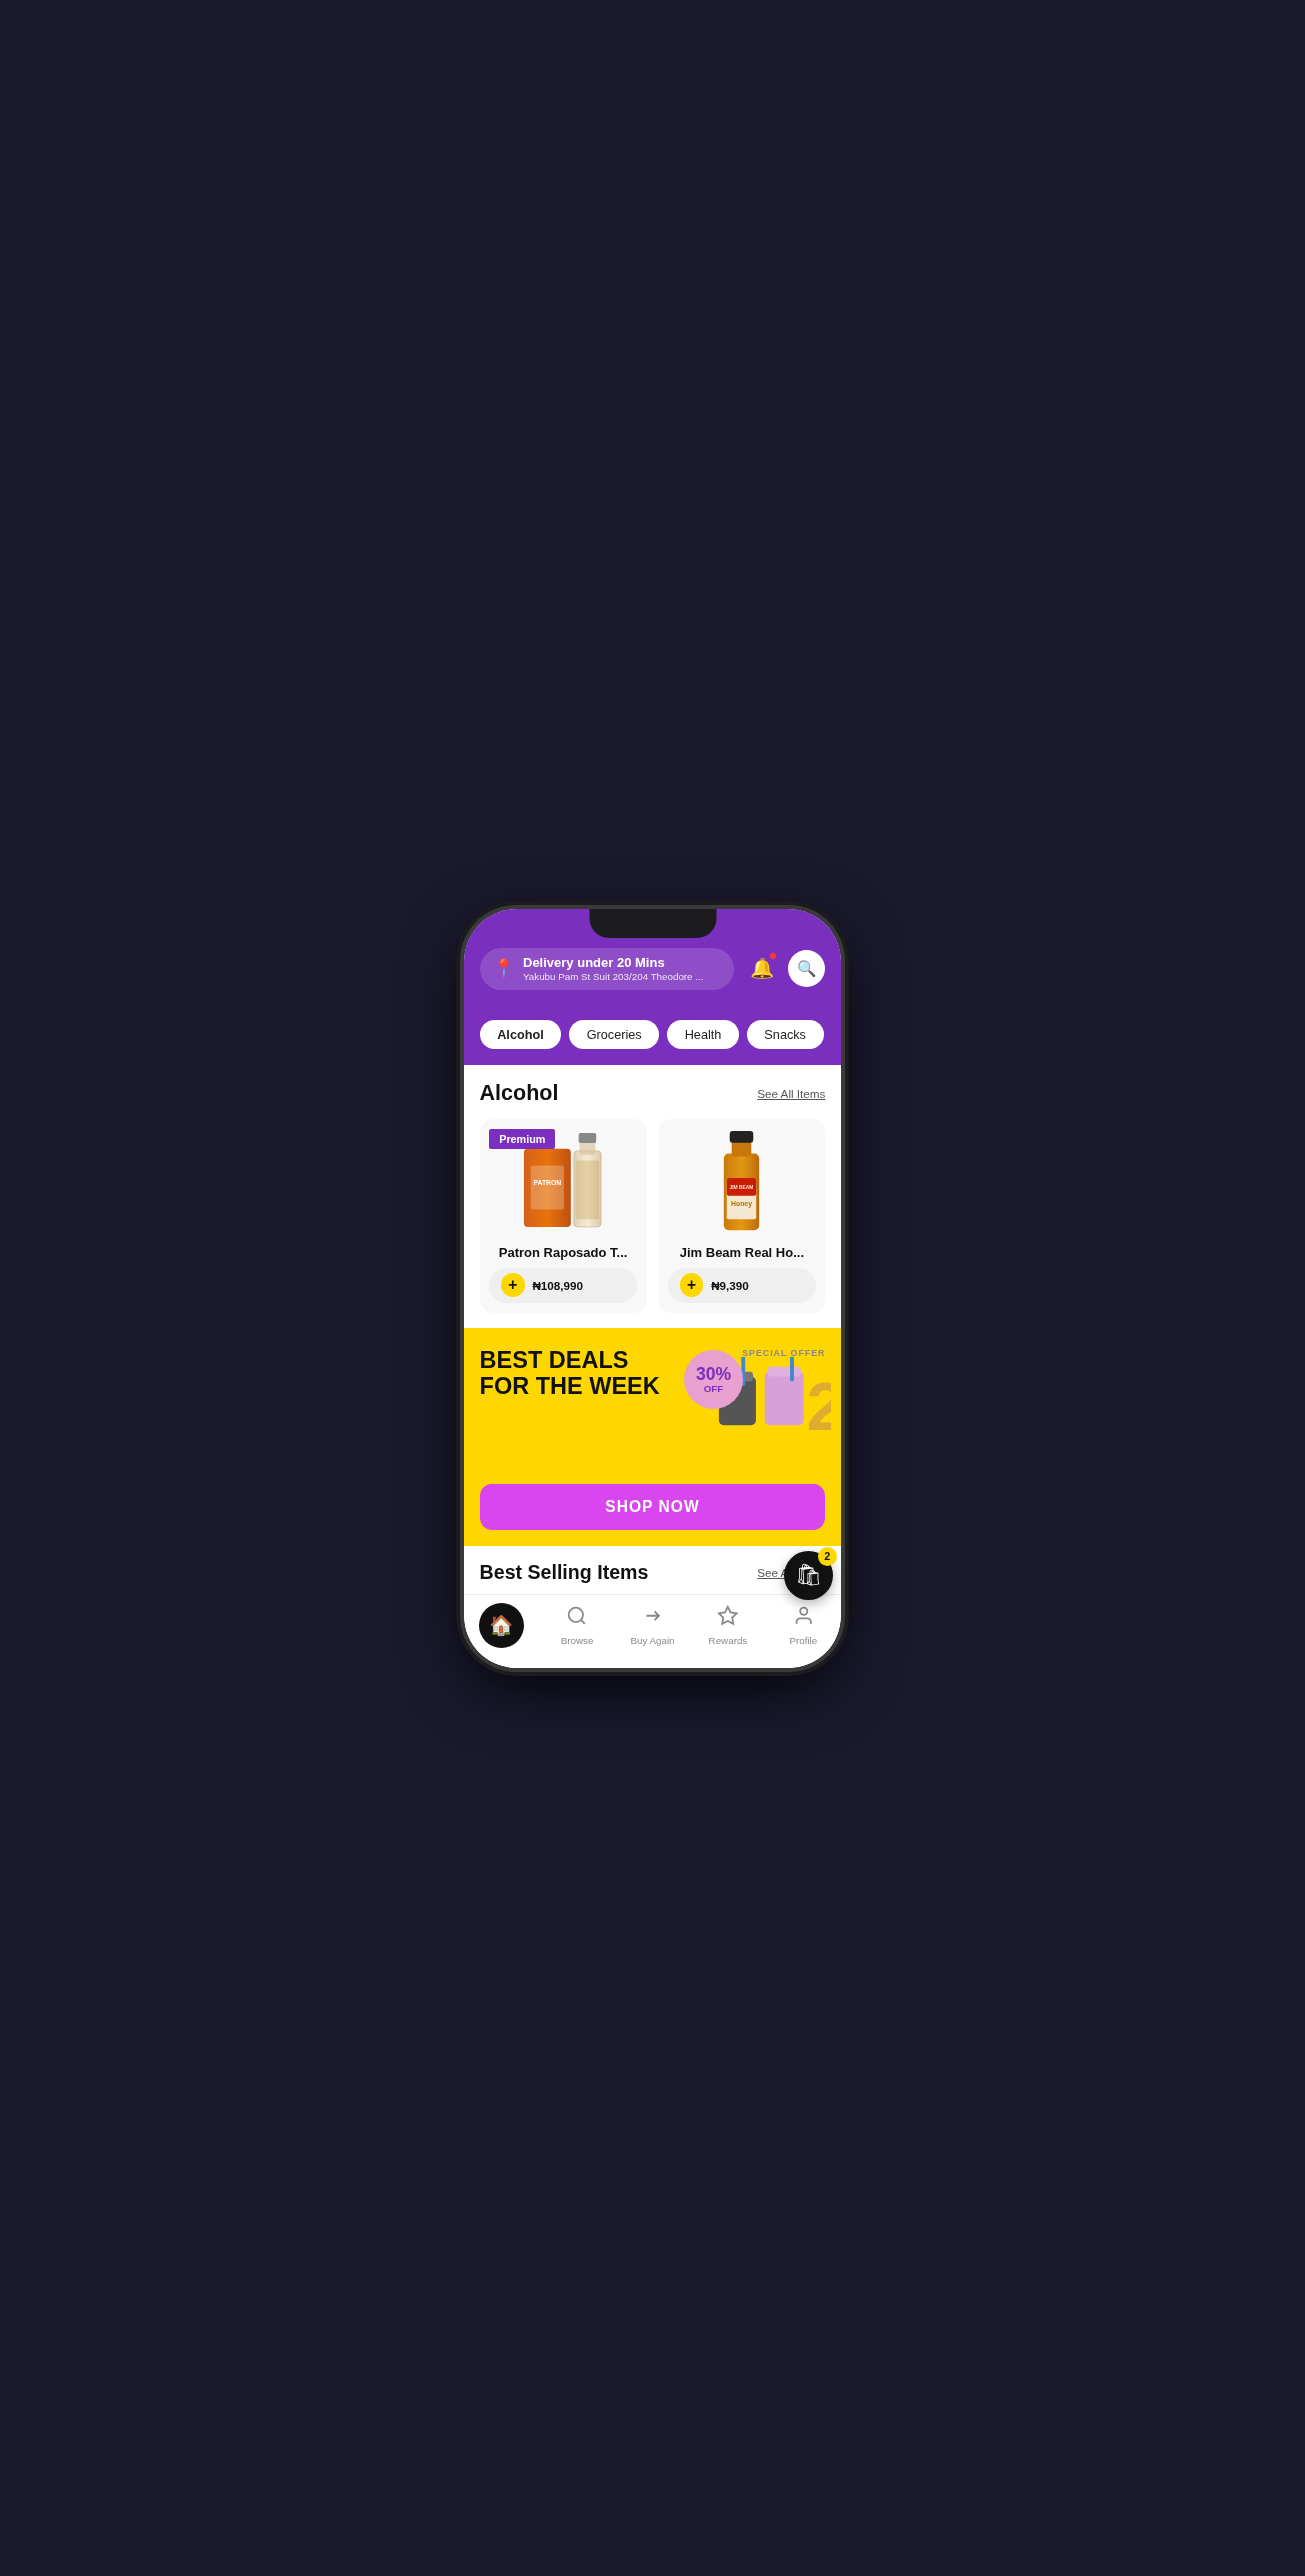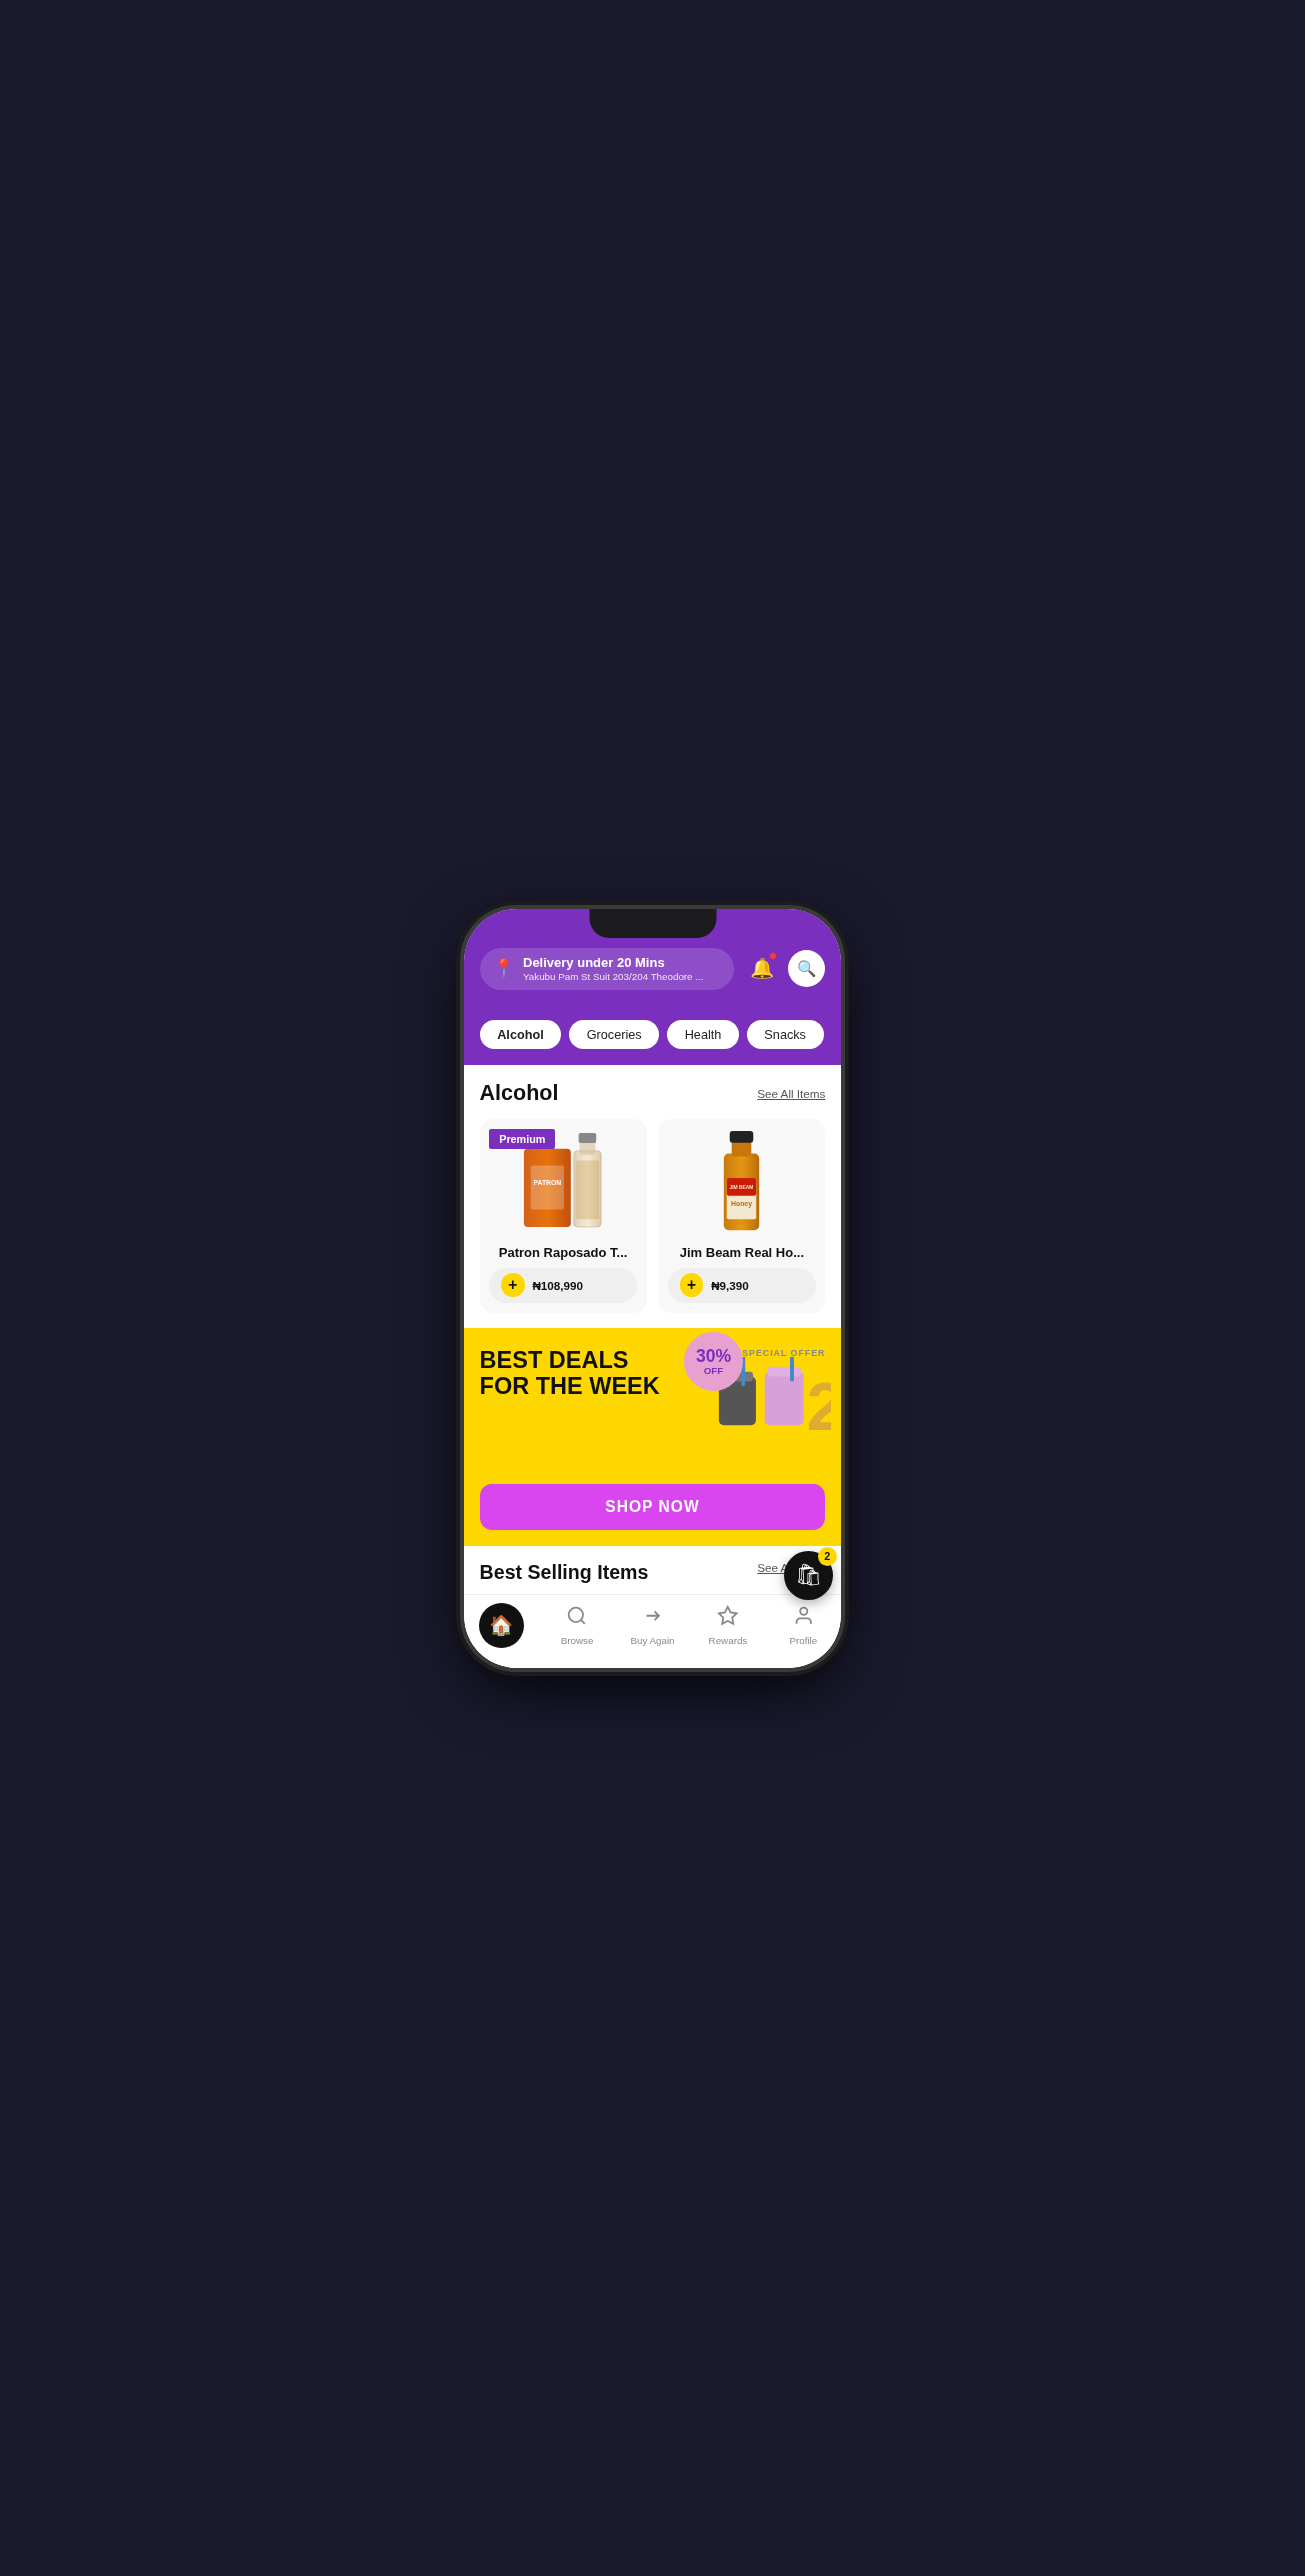--- a/index.html
+++ b/index.html
@@ -257,21 +257,21 @@
     .deals-text {
       font-size: 23.5px;
       font-weight: 900;
       color: #111;
       line-height: 1.1;
       z-index: 2;
       position: relative;
     }
     .deals-badge {
       position: absolute;
-      top: 4px;
+      top: 22px;
       right: 98px;
       width: 59px;
       height: 59px;
       background: #e8a0d0;
       border-radius: 50%;
       display: flex;
       flex-direction: column;
       align-items: center;
       justify-content: center;
       font-weight: 900;
@@ -320,21 +320,21 @@
     }
 
     
     .best-selling-section {
       background: white;
       padding: 15.6px 15.6px 7.8px;
     }
     .best-selling-header {
       display: flex;
       justify-content: space-between;
-      align-items: flex-start;
+      align-items: center;
       margin-bottom: 2px;
     }
     .best-selling-title {
       font-size: 19.6px;
       font-weight: 800;
       color: #111;
     }
     .see-all-link {
       font-size: 11.7px;
       color: #555;

